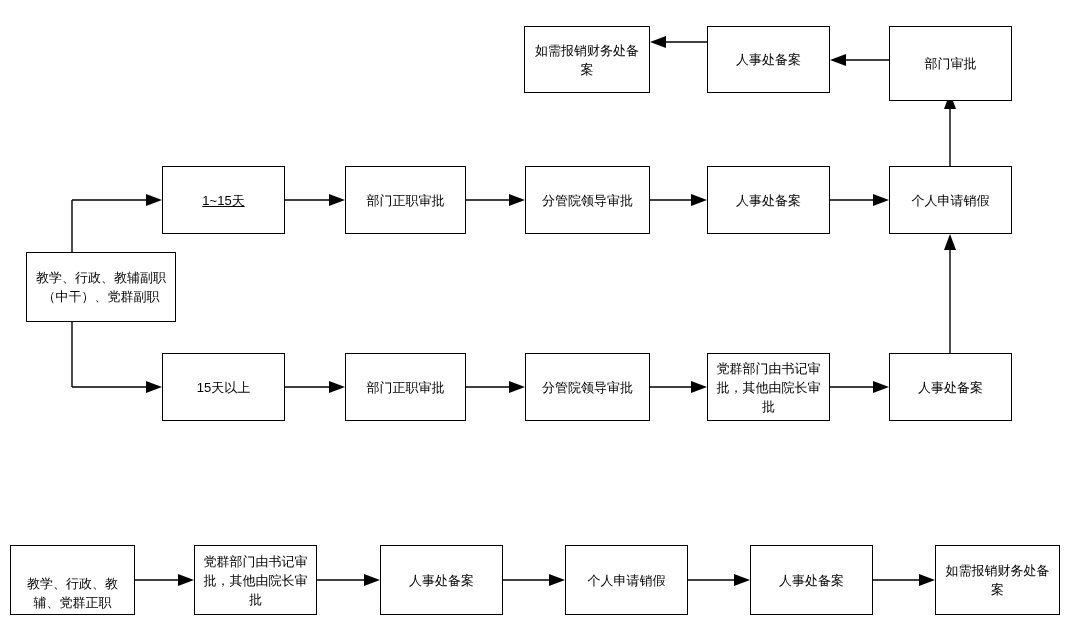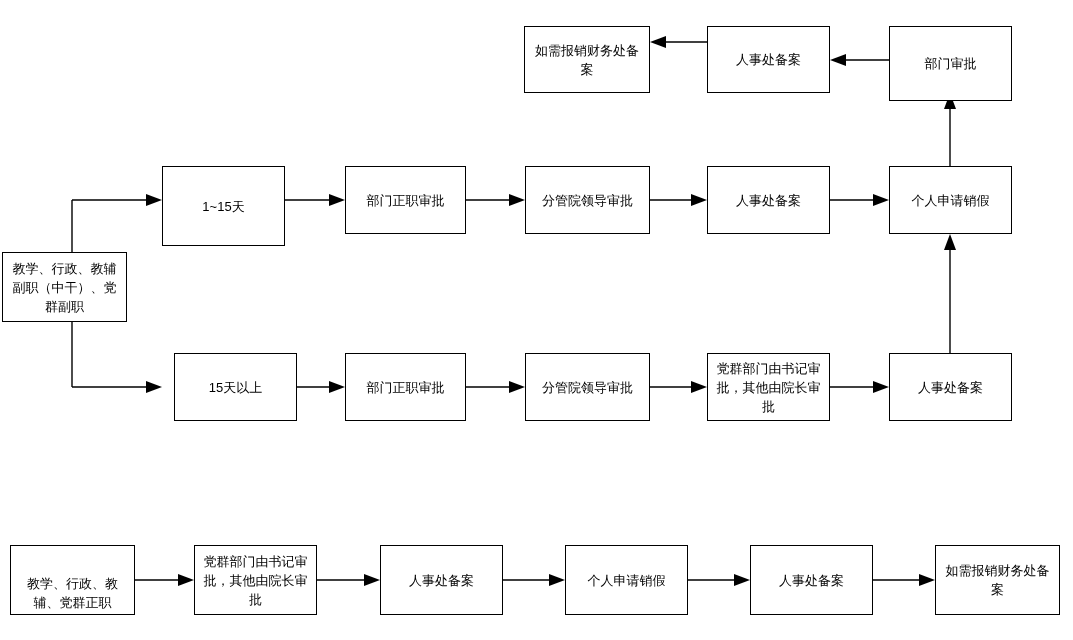--- a/index.html
+++ b/index.html
@@ -157,45 +157,45 @@
   </div>
 
   <div class="node" style="left:707px; top:26px; width:123px; height:67px;">
     <span>人事处备案</span>
   </div>
 
   <div class="node" style="left:889px; top:26px; width:123px; height:75px;">
     <span>部门审批</span>
   </div>
 
-  <div class="node" style="left:2px; top:252px; width:125px; height:70px;">
+  <div class="node" style="left:26px; top:252px; width:150px; height:70px;">
     <span>教学、行政、教辅副职（中干）、党群副职</span>
   </div>
 
-  <div class="node" style="left:162px; top:166px; width:123px; height:80px;">
+  <div class="node" style="left:162px; top:166px; width:123px; height:68px;text-decoration:underline;">
     <span>1~15天</span>
   </div>
 
   <div class="node" style="left:345px; top:166px; width:121px; height:68px;">
     <span>部门正职审批</span>
   </div>
 
   <div class="node" style="left:525px; top:166px; width:125px; height:68px;">
     <span>分管院领导审批</span>
   </div>
 
   <div class="node" style="left:707px; top:166px; width:123px; height:68px;">
     <span>人事处备案</span>
   </div>
 
   <div class="node" style="left:889px; top:166px; width:123px; height:68px;">
     <span>个人申请销假</span>
   </div>
 
-  <div class="node" style="left:162px; top:353px; width:123px; height:68px;margin-left:12px;">
+  <div class="node" style="left:162px; top:353px; width:123px; height:68px;">
     <span>15天以上</span>
   </div>
 
   <div class="node" style="left:345px; top:353px; width:121px; height:68px;">
     <span>部门正职审批</span>
   </div>
 
   <div class="node" style="left:525px; top:353px; width:125px; height:68px;">
     <span>分管院领导审批</span>
   </div>

